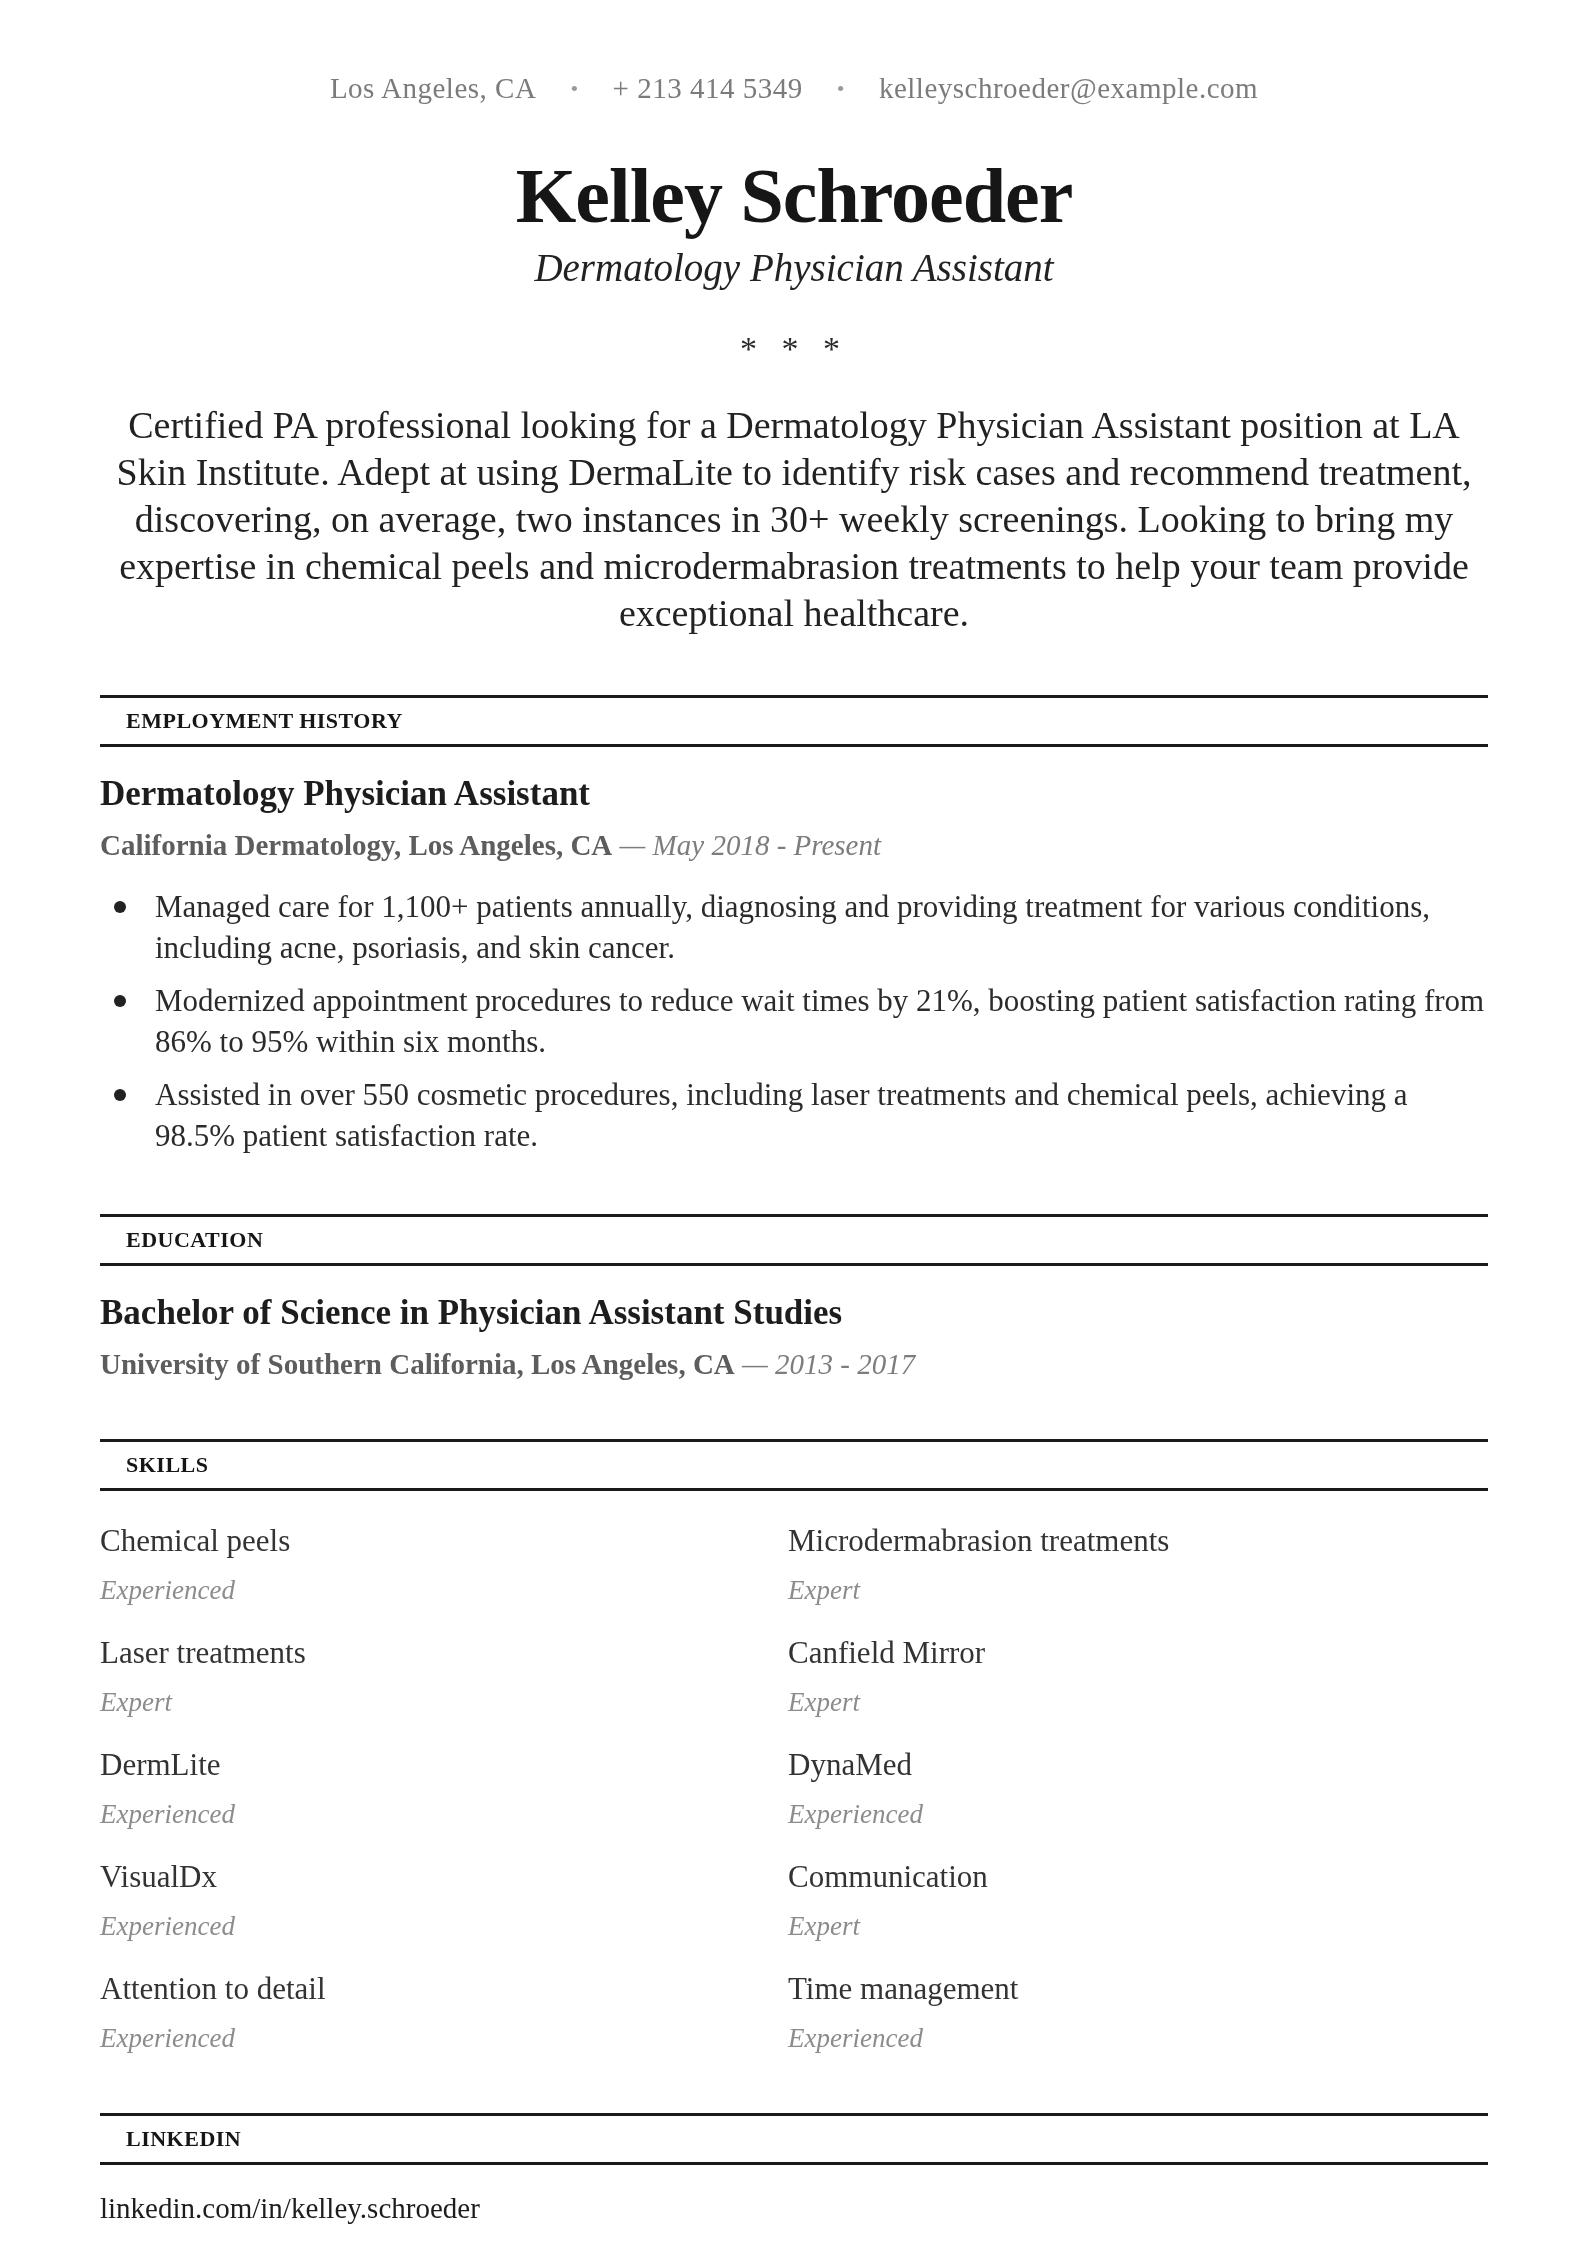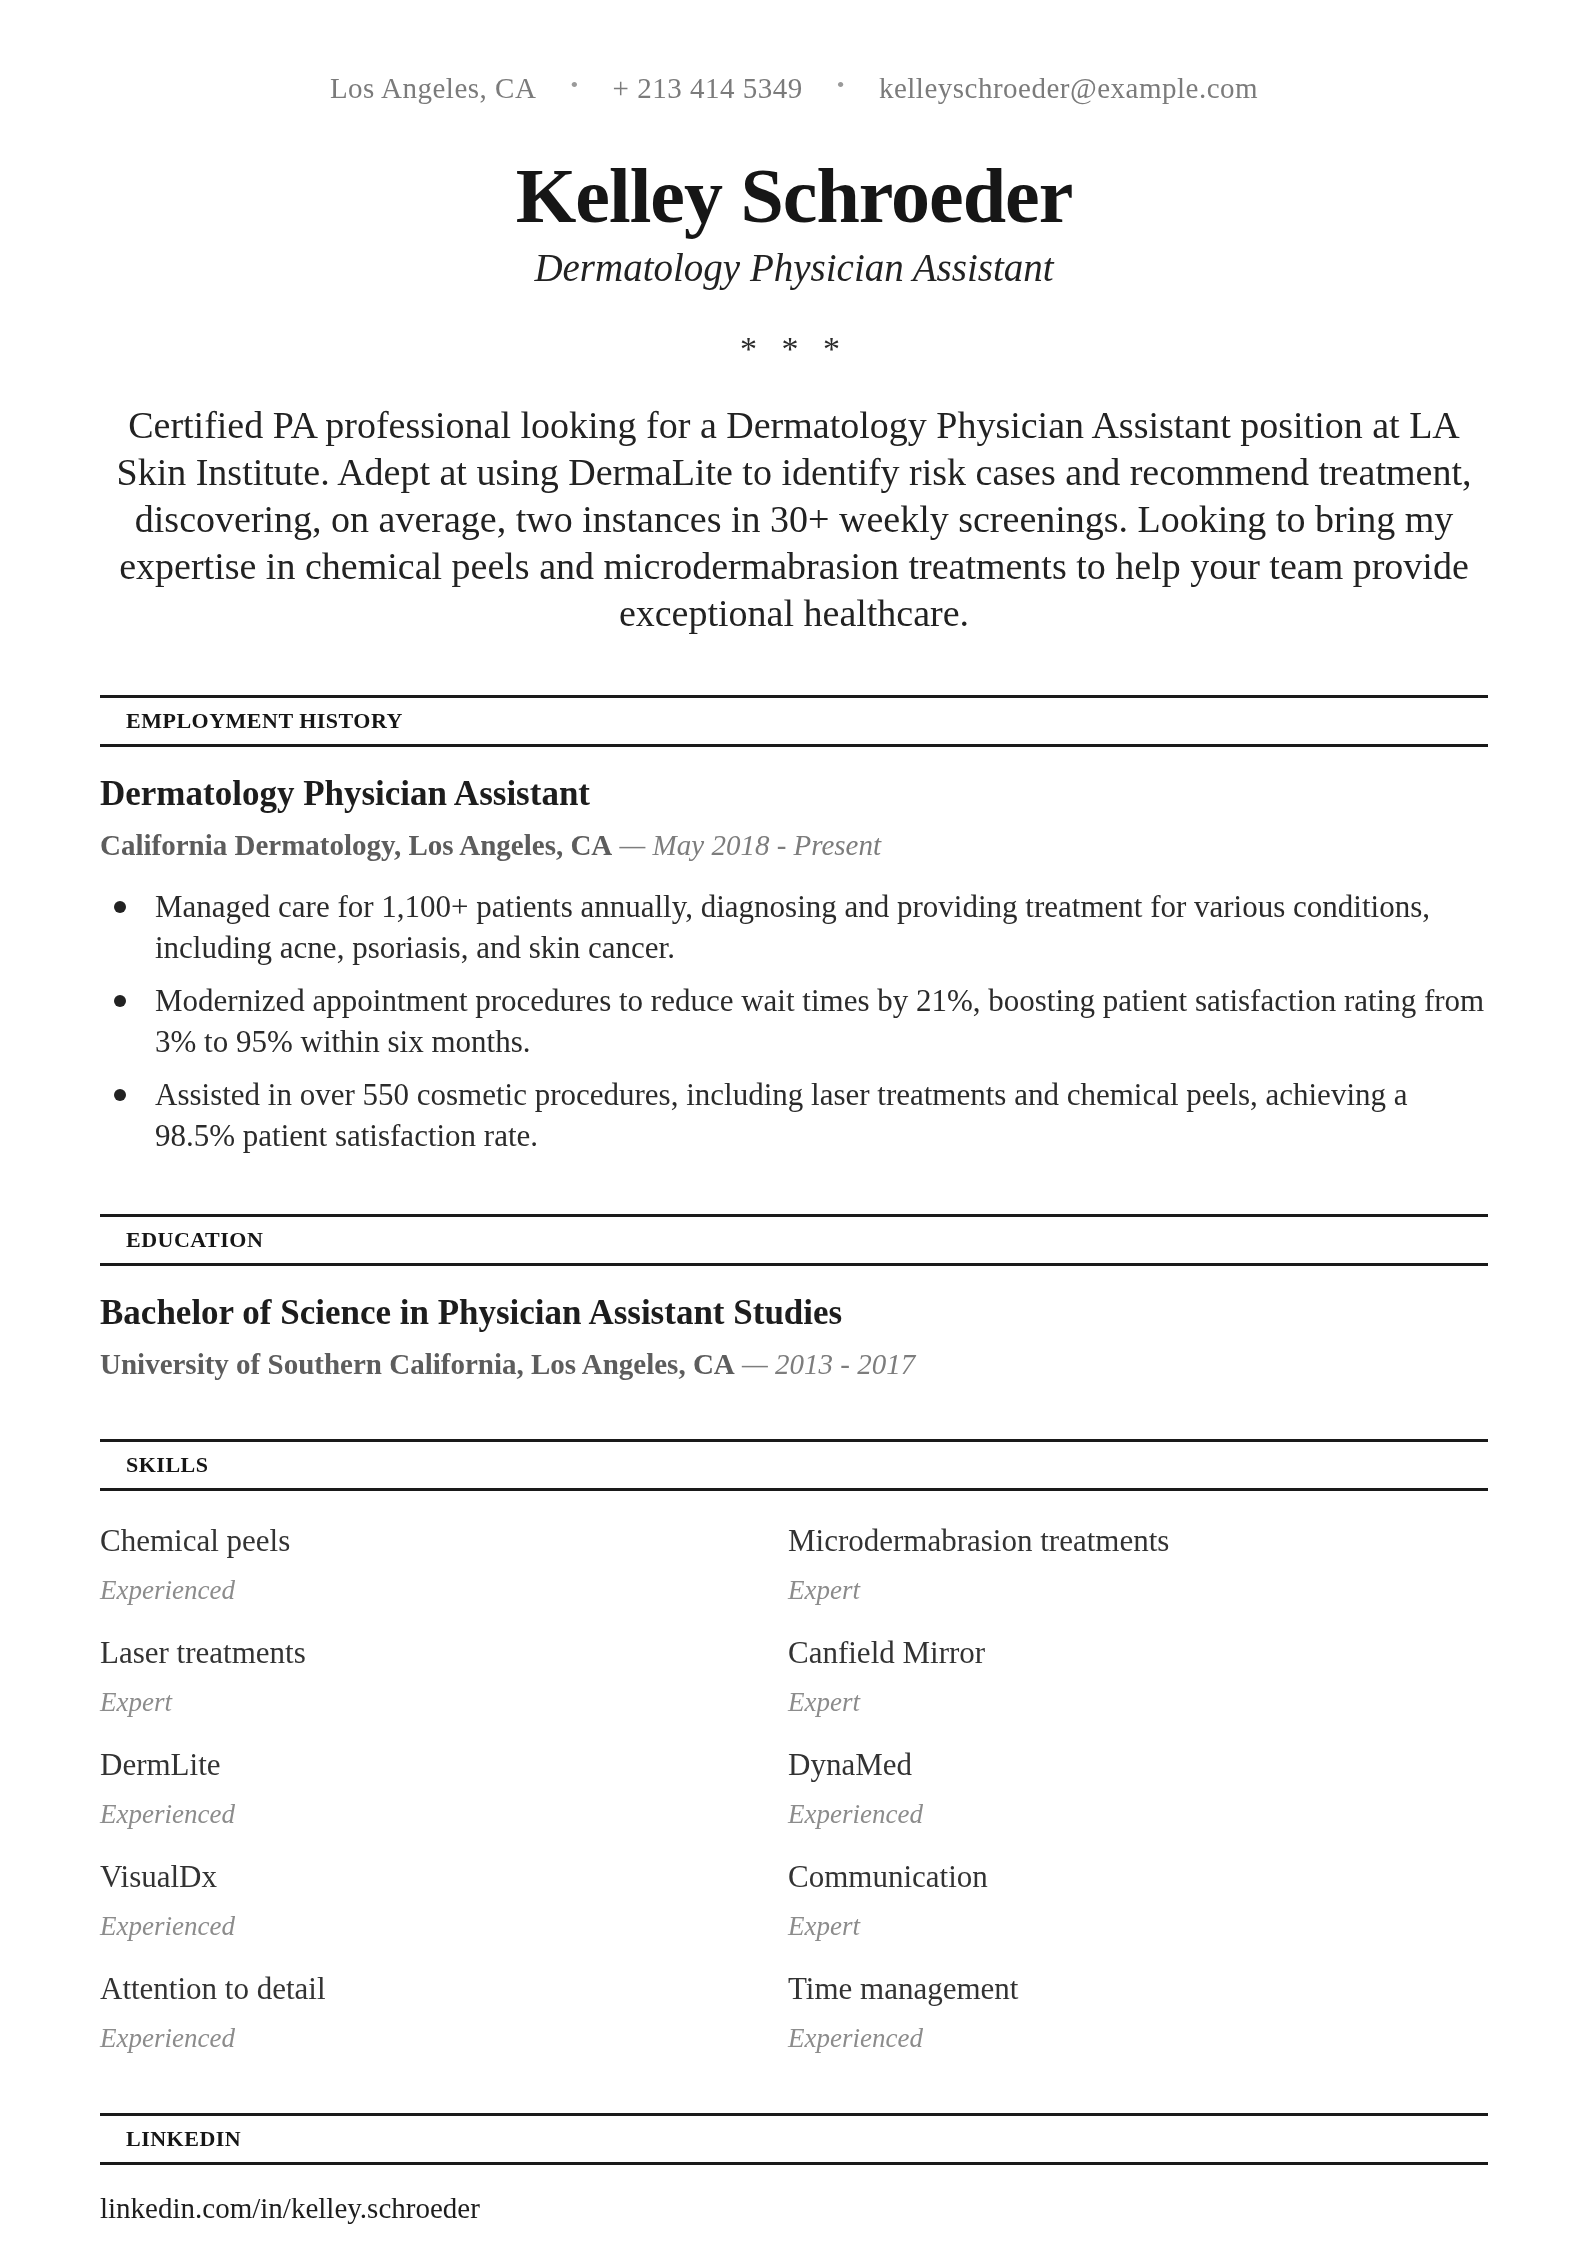--- a/index.html
+++ b/index.html
@@ -19,21 +19,21 @@
   }
 
   
   .contact-line {
     text-align: center;
     font-size: 29px;
     color: #7b7b7b;
     letter-spacing: 0.5px;
     display: flex;
     justify-content: center;
-    align-items: flex-start;
+    align-items: center;
     gap: 34px;
     margin-top: 14px;
   }
   .contact-sep { font-size: 22px; color: #9a9a9a; }
 
   
   .person-name {
     margin-top: 50px;
     text-align: center;
     font-size: 78px;
@@ -166,21 +166,21 @@
     <div>
       <div class="job-title">Dermatology Physician Assistant</div>
       <div class="meta-line">
         <span class="meta-org">California Dermatology, Los Angeles, CA</span>
         <span class="meta-dates">— May 2018 - Present</span>
       </div>
       <ul class="bullets">
 
           <li>Managed care for 1,100+ patients annually, diagnosing and providing treatment for various conditions, including acne, psoriasis, and skin cancer.</li>
 
-          <li>Modernized appointment procedures to reduce wait times by 21%, boosting patient satisfaction rating from 3% to 95% within six months.</li>
+          <li>Modernized appointment procedures to reduce wait times by 21%, boosting patient satisfaction rating from 86% to 95% within six months.</li>
 
           <li>Assisted in over 550 cosmetic procedures, including laser treatments and chemical peels, achieving a 98.5% patient satisfaction rate.</li>
         </ul>
     </div>
   </div>
 
   <div class="section">
     <div class="section-header">EDUCATION</div>
     <div>
       <div class="degree-title">Bachelor of Science in Physician Assistant Studies</div>

